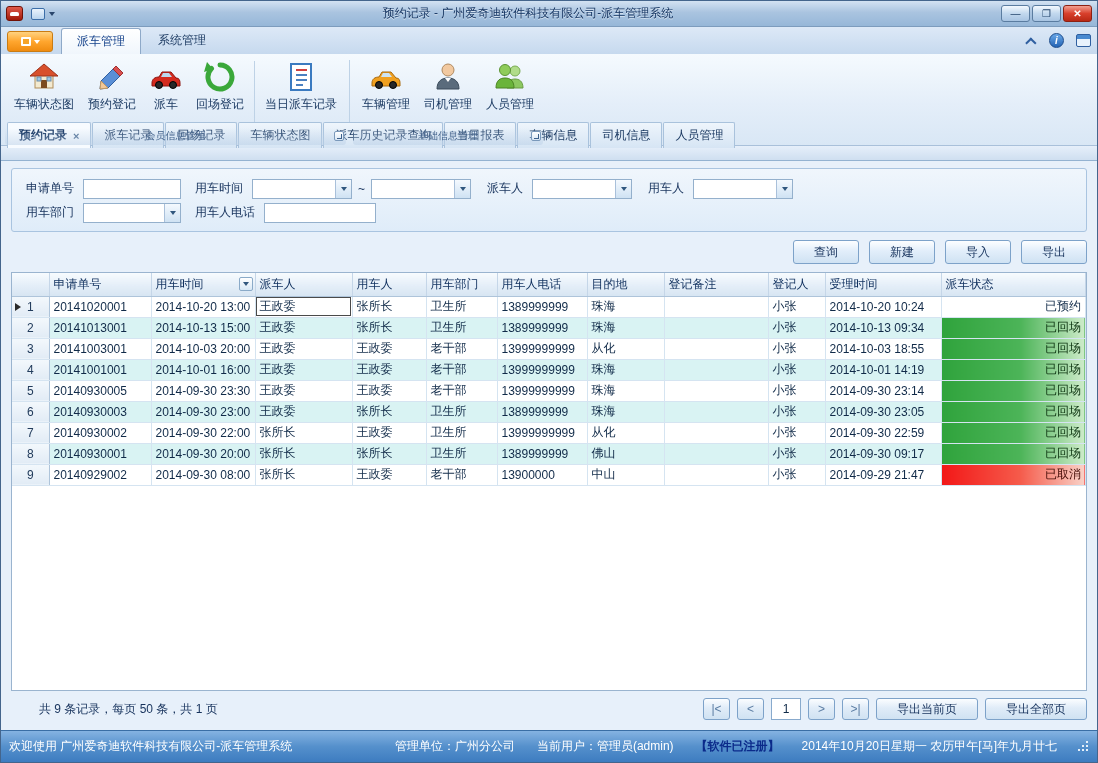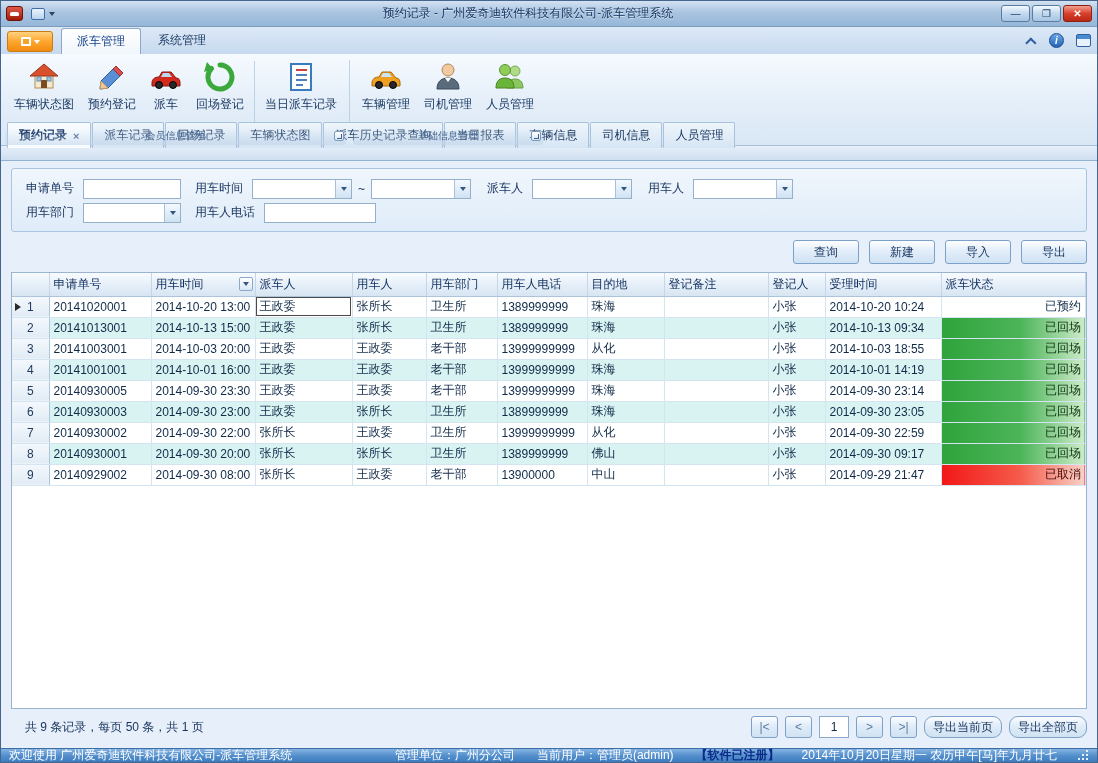--- a/index.html
+++ b/index.html
@@ -88,30 +88,30 @@
   td { height:21px; padding:0 4px; white-space:nowrap; overflow:hidden; border-right:1px solid #d5e4f1; border-bottom:1px solid #d5e4f1; color:#102a48; }
   tr.alt td { background:#d9f3f3; }
   tr td.c-ind { background:linear-gradient(#f3f8fc,#e1ebf5); border-right:1px solid #aec4da; text-align:center; position:relative; color:#223c5c; }
   .cur-arrow { position:absolute; left:3px; top:6px; width:0; height:0; border-top:4px solid transparent; border-bottom:4px solid transparent; border-left:6px solid #2a2a2a; }
   td.focused { outline:1px solid #4a4a4a; outline-offset:-2px; background:#fff; }
   tr td.c-status { text-align:right; }
   tr td.c-status.returned { background:linear-gradient(to right,#2fa33c,#4cb458 55%,#cdebc9); color:#0c3310; }
   tr td.c-status.cancelled { background:linear-gradient(to right,#f21717,#f55b4b 55%,#f9d2c8); color:#430b06; }
 
   .pager { flex:none; display:flex; align-items:center; margin-top:7px; }
-  .pager-summary { margin-left:14px; color:#16325c; }
+  .pager-summary { margin-left:28px; color:#16325c; }
   .pager-controls { margin-left:auto; display:flex; align-items:center; gap:7px; }
   .pbtn { height:22px; font:inherit; border:1px solid #7da2c9; border-radius:3px; color:#5b7da3;
     background:linear-gradient(#fbfdff,#e0ecf8 45%,#d0e2f2); cursor:pointer; }
   .pbtn.nav { width:27px; }
-  .pbtn.wide { padding:0 8px; color:#16325c;border-radius:9px; }
+  .pbtn.wide { padding:0 20px; color:#16325c; }
   .page-box { width:30px; height:22px; border:1px solid #88aacd; background:#fff; display:inline-flex; align-items:center; justify-content:center; color:#102a48; }
 
   
-  .statusbar { height:14px; flex:none; display:flex; align-items:center; padding:0 8px; color:#fff;
+  .statusbar { height:32px; flex:none; display:flex; align-items:center; padding:0 8px; color:#fff;
     background:linear-gradient(#85b3e2,#5590cc 50%,#3d7cc0); border-top:1px solid #3a6ea5; }
   .sb-right { margin-left:auto; display:flex; align-items:center; gap:22px; }
   .license { color:#0b2a8a; font-weight:bold; }
   .grip { width:10px; height:10px; position:relative; }
   .grip::after { content:""; position:absolute; right:1px; bottom:1px; width:2px; height:2px; background:#e6f0fa;
     box-shadow:-4px 0 0 #e6f0fa, -8px 0 0 #e6f0fa, 0 -4px 0 #e6f0fa, -4px -4px 0 #e6f0fa, 0 -8px 0 #e6f0fa; }
 </style>
 </head>
 <body>
 

